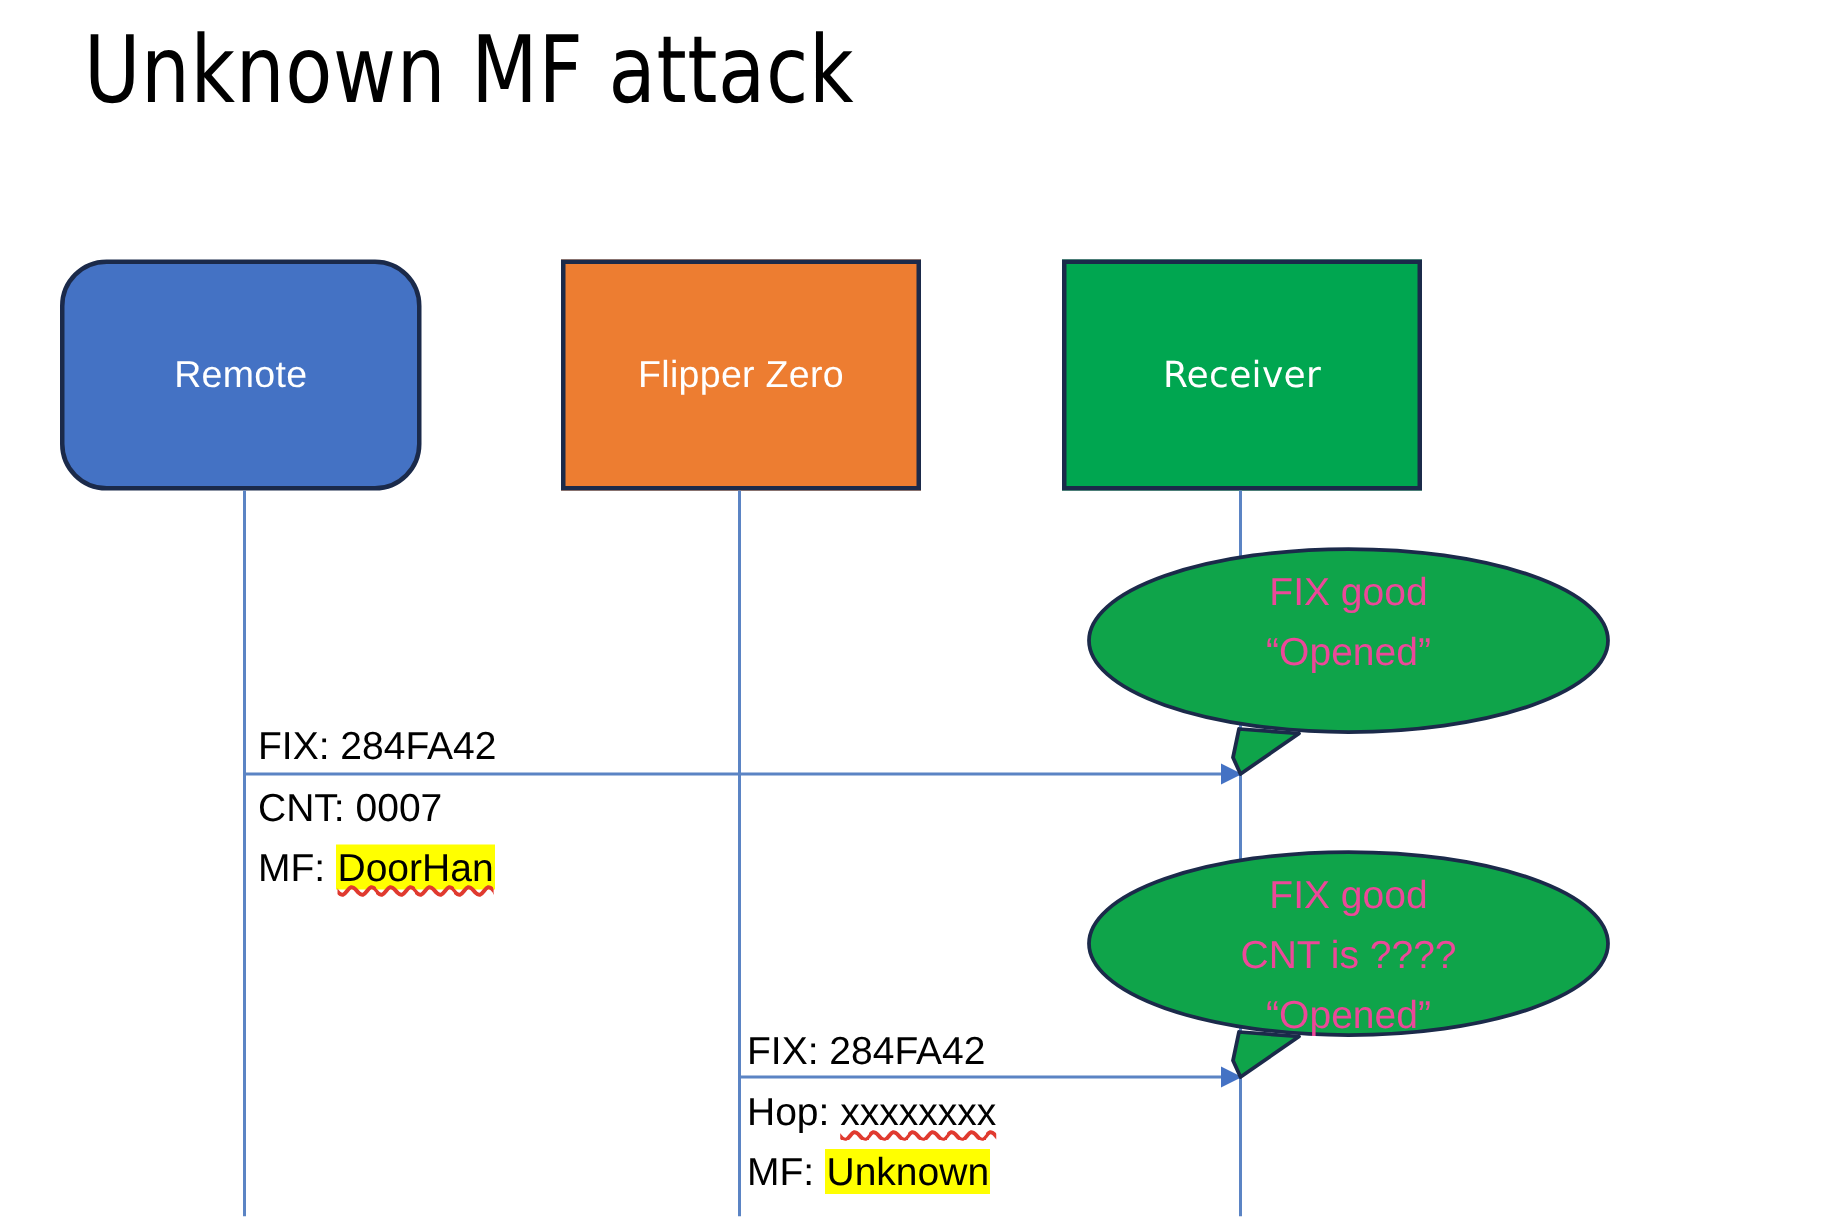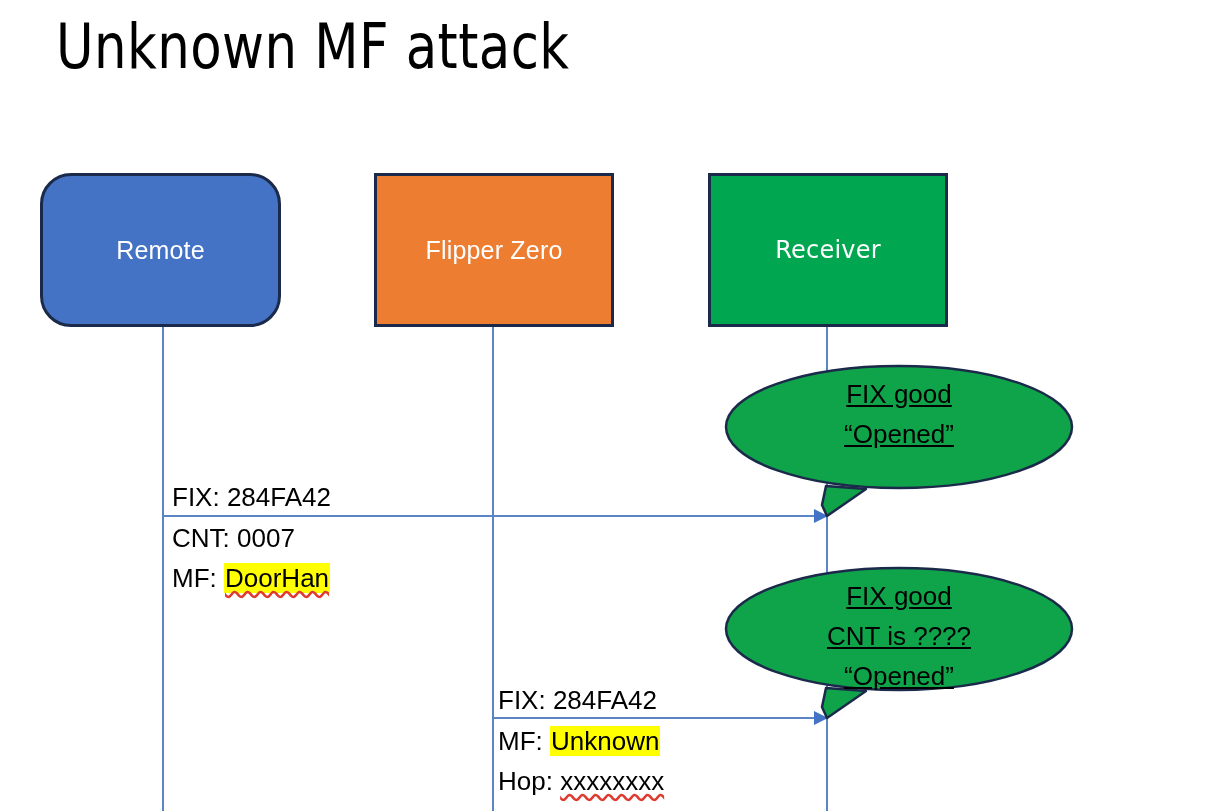--- a/index.html
+++ b/index.html
@@ -115,25 +115,24 @@
   
   .callout {
     position: absolute;
   }
   .callout svg { display: block; overflow: visible; }
   .callout-text {
     position: absolute;
     left: 0;
     width: 348px;
     text-align: center;
-    color: #000000;
+    color: #ec4899;
     font-size: 26px;
     line-height: 40px;
     pointer-events: none;
-    text-decoration: underline;
   }
   #callout-1 { left: 725px; top: 365px; width: 348px; height: 152px; }
   #callout-1 .callout-text { top: 9px; }
   #callout-2 { left: 725px; top: 567px; width: 348px; height: 152px; }
   #callout-2 .callout-text { top: 9px; }
 </style>
 </head>
 <body>
 
 <div id="slide-title">Unknown MF attack</div>
@@ -159,22 +158,22 @@
 <div class="msg-text" id="msg-1-line1">FIX: 284FA42</div>
 <div class="msg-text" id="msg-1-rest">
   <div>CNT: 0007</div>
   <div><span>MF: </span><span class="hl sq">DoorHan</span></div>
 </div>
 
 <div class="msg-arrow" id="arrow-2"></div>
 
 <div class="msg-text" id="msg-2-line1">FIX: 284FA42</div>
 <div class="msg-text" id="msg-2-rest">
+  <div><span>Hop: </span><span class="sq">xxxxxxxx</span></div>
   <div><span>MF: </span><span class="hl">Unknown</span></div>
-  <div><span>Hop: </span><span class="sq">xxxxxxxx</span></div>
 </div>
 
 <div class="callout" id="callout-1">
   <svg width="348" height="152" viewBox="0 0 348 152">
     <path d="M 101 121
              L 97 140
              L 102 151
              L 141 124
              Z" fill="#0FA44A" stroke="#1B2A4A" stroke-width="2.5" stroke-linejoin="round"></path>
     <ellipse cx="174" cy="62" rx="173" ry="61" fill="#0FA44A" stroke="#1B2A4A" stroke-width="2.5"></ellipse>

